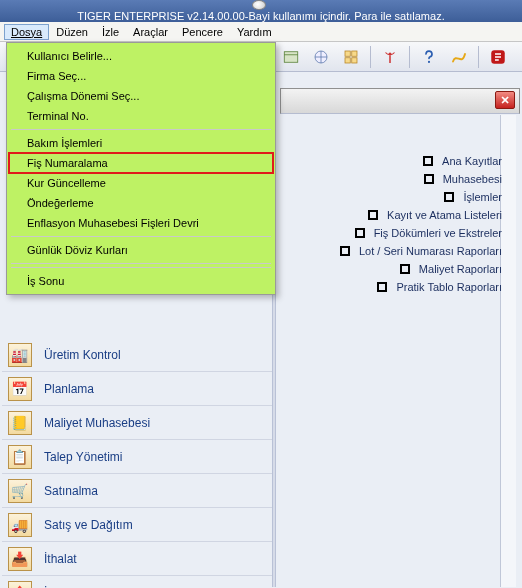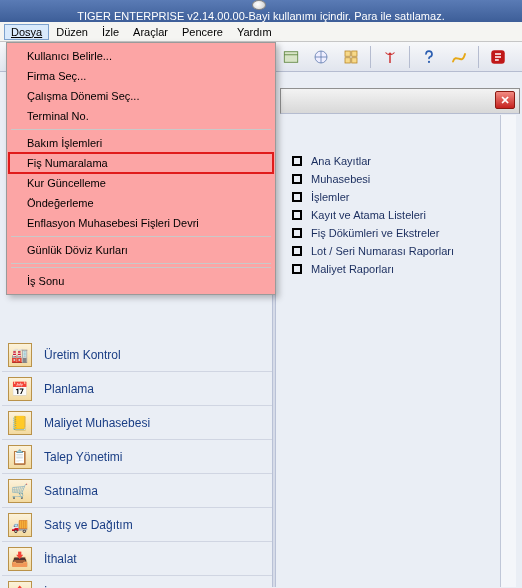--- a/index.html
+++ b/index.html
@@ -92,20 +92,21 @@
   
   .rightpanel {
     position:absolute;
     left:292px; top:152px;
     width:210px;
   }
   .rightpanel .row {
     display:flex; align-items:center;
     height:18px;
     margin-bottom:0px;
+    justify-content:flex-end;
   }
   .rightpanel .sq {
     width:10px; height:10px;
     border:2px solid;
     margin-right:9px;
     flex:none;
   }
   .sq-orange { border-color:#e49a1f; }
   .sq-red { border-color:#e0321f; }
   .sq-green { border-color:#58a62b; }
@@ -138,21 +139,21 @@
     left:500px; top:115px;
     width:16px; height:472px;
     background:#f4f6fa;
     border-left:1px solid #c0c7d8;
   }
   
   .dropdown {
     position:absolute;
     left:6px; top:42px;
     width:270px;
-    background:#fca5a5;
+    background:#bef264;
     border:1px solid #9a9a9a;
     box-shadow: 3px 3px 6px rgba(0,0,0,.25);
     padding: 3px 2px;
     z-index:100;
   }
   .dropdown .ditem {
     padding: 4px 18px;
     cursor: default;
     font-size:11px;
   }
@@ -274,20 +275,24 @@
       <span class="sq sq-green"></span>
       <span class="lbl">Fiş Dökümleri ve Ekstreler</span>
     </div>
   <div class="row">
       <span class="sq sq-green"></span>
       <span class="lbl">Lot / Seri Numarası Raporları</span>
     </div>
   <div class="row">
       <span class="sq sq-green"></span>
       <span class="lbl">Maliyet Raporları</span>
+    </div>
+  <div class="row">
+      <span class="sq sq-blue"></span>
+      <span class="lbl">Pratik Tablo Raporları</span>
     </div>
 </div>
 
 <div class="leftrows">
   <div class="lrow">
       <span class="licon">🏭</span>
       <span class="ltxt">Üretim Kontrol</span>
     </div>
   <div class="lrow">
       <span class="licon">📅</span>

